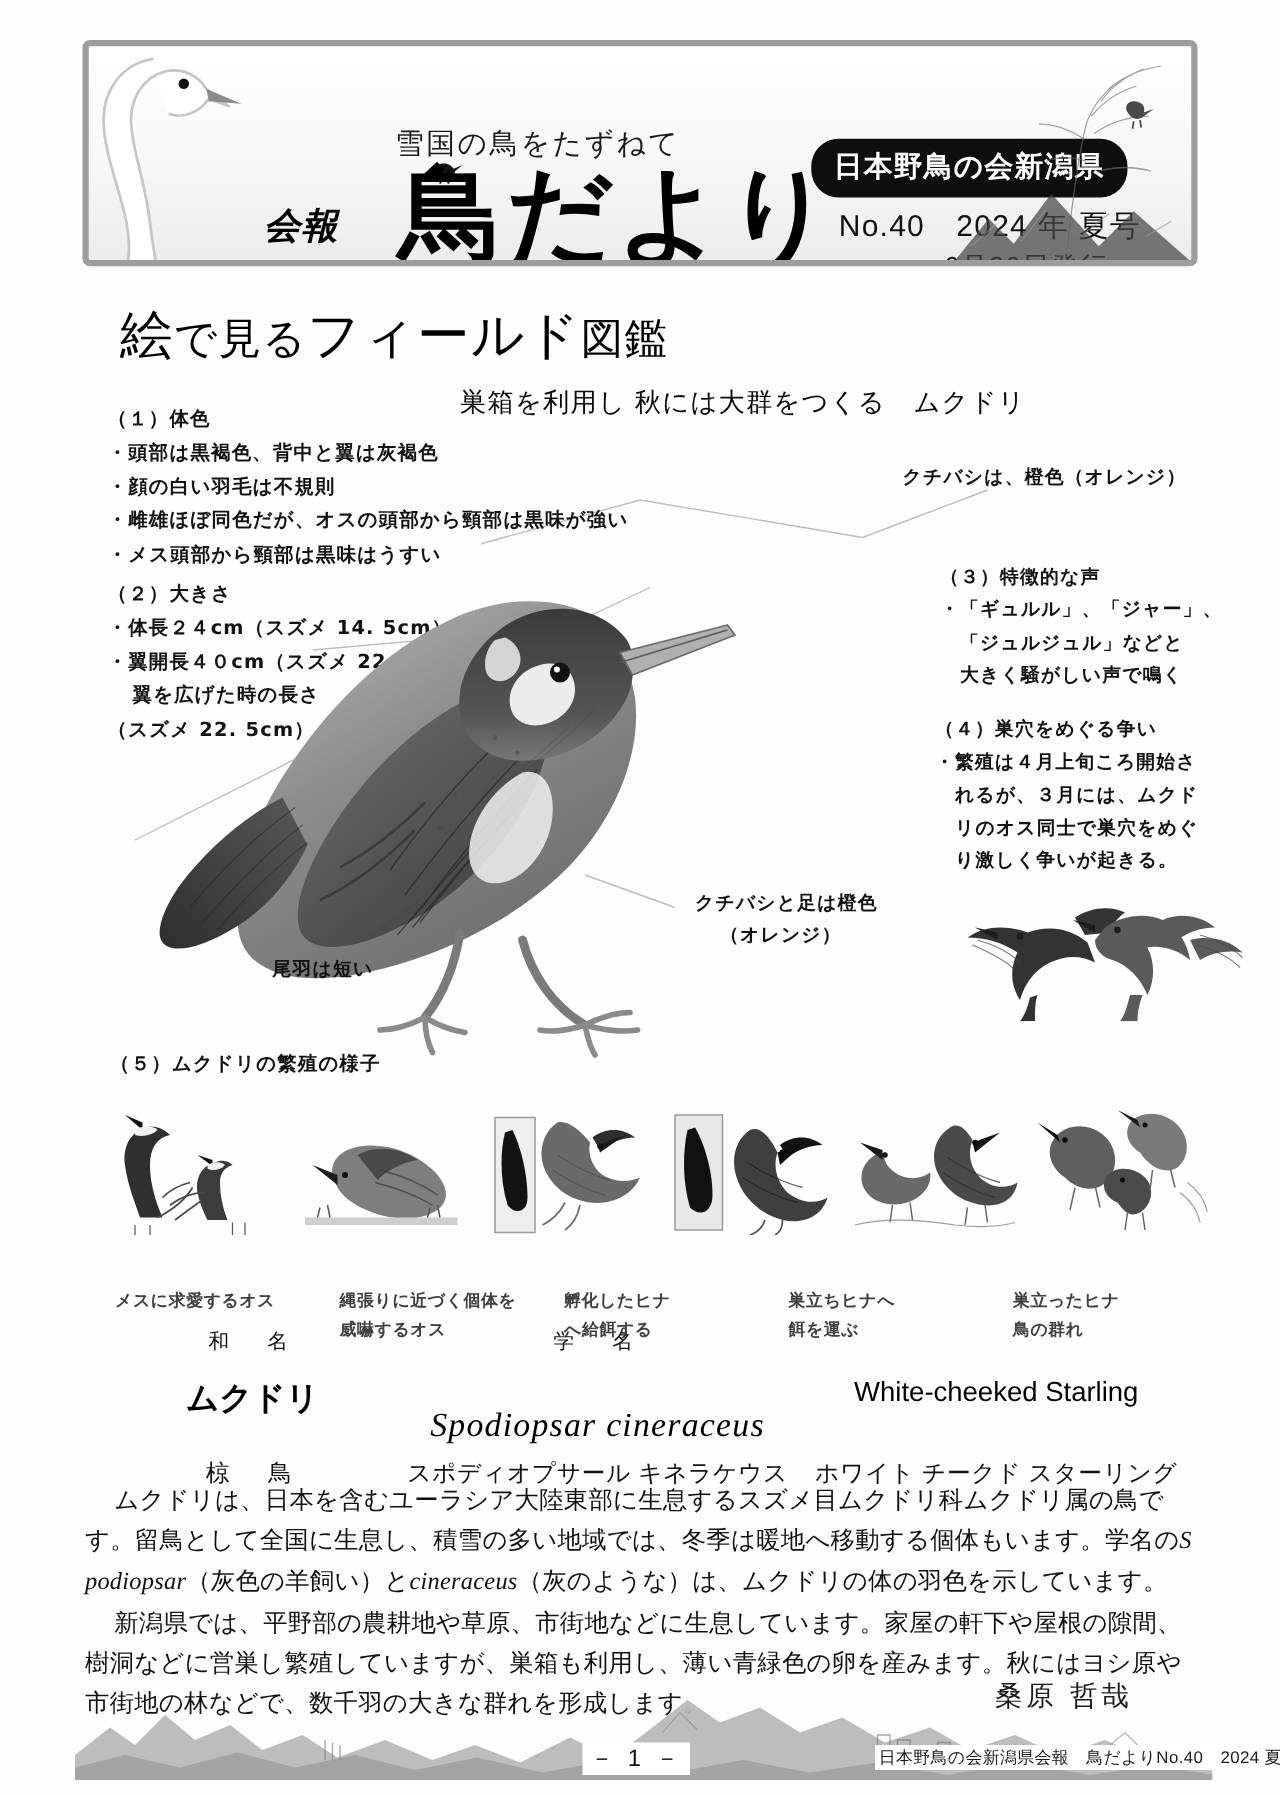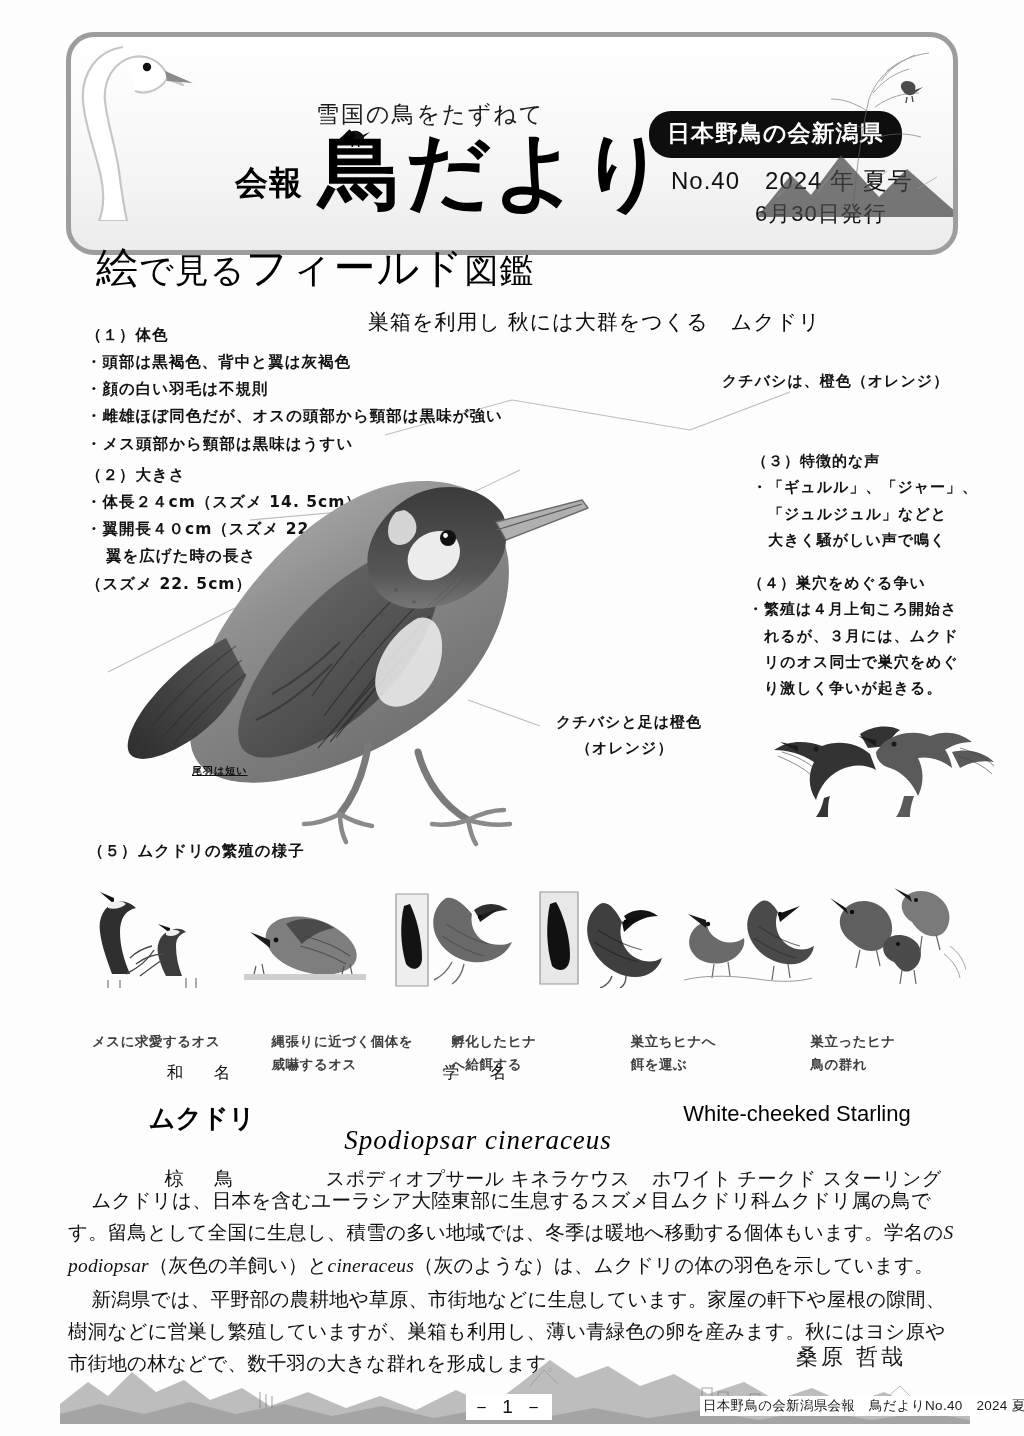--- a/index.html
+++ b/index.html
@@ -18,23 +18,23 @@
     overflow: hidden;
     background: #fdfdfd;
   }
 
   
   .masthead {
     position: absolute;
     left: 66px;
     top: 32px;
     width: 892px;
-    height: 223px;
+    height: 181px;
     border: 5px solid #9d9d9d;
-    border-radius: 28px;
+    border-radius: 6px;
     background: linear-gradient(180deg,#ffffff 0%,#f7f7f7 55%,#ececec 100%);
     box-sizing: border-box;
     overflow: hidden;
   }
   .swan {
     position: absolute;
     left: -10px;
     top: -6px;
     width: 150px;
     height: 190px;
@@ -43,26 +43,27 @@
     position: absolute;
     left: 245px;
     top: 62px;
     font-size: 23px;
     letter-spacing: 2px;
     color: #1a1a1a;
     white-space: nowrap;
   }
   .mast-kaiho {
     position: absolute;
-    left: 164px;
+    left: 140px;
     top: 124px;
-    font-size: 33px;
+    font-size: 29px;
     font-weight: bold;
     letter-spacing: 1px;
     color: #000;
+    font-style: italic;
   }
   .mast-title {
     position: absolute;
     left: 248px;
     top: 92px;
     font-size: 84px;
     font-weight: bold;
     letter-spacing: 2px;
     line-height: 1;
     color: #000;
@@ -187,25 +188,24 @@
     position: absolute;
     left: 556px;
     top: 710px;
     font-size: 15px;
     line-height: 1.7;
     white-space: nowrap;
   }
   .ann-legs .ind { padding-left: 20px; }
   .ann-tail {
     position: absolute;
-    left: 192px;
+    left: 218px;
     top: 762px;
-    font-size: 10px;
-    white-space: nowrap;
-    text-decoration: underline;
+    font-size: 15px;
+    white-space: nowrap;
   }
   .blk-breeding-label {
     position: absolute;
     left: 88px;
     top: 838px;
     font-size: 15.5px;
     white-space: nowrap;
   }
 
   

